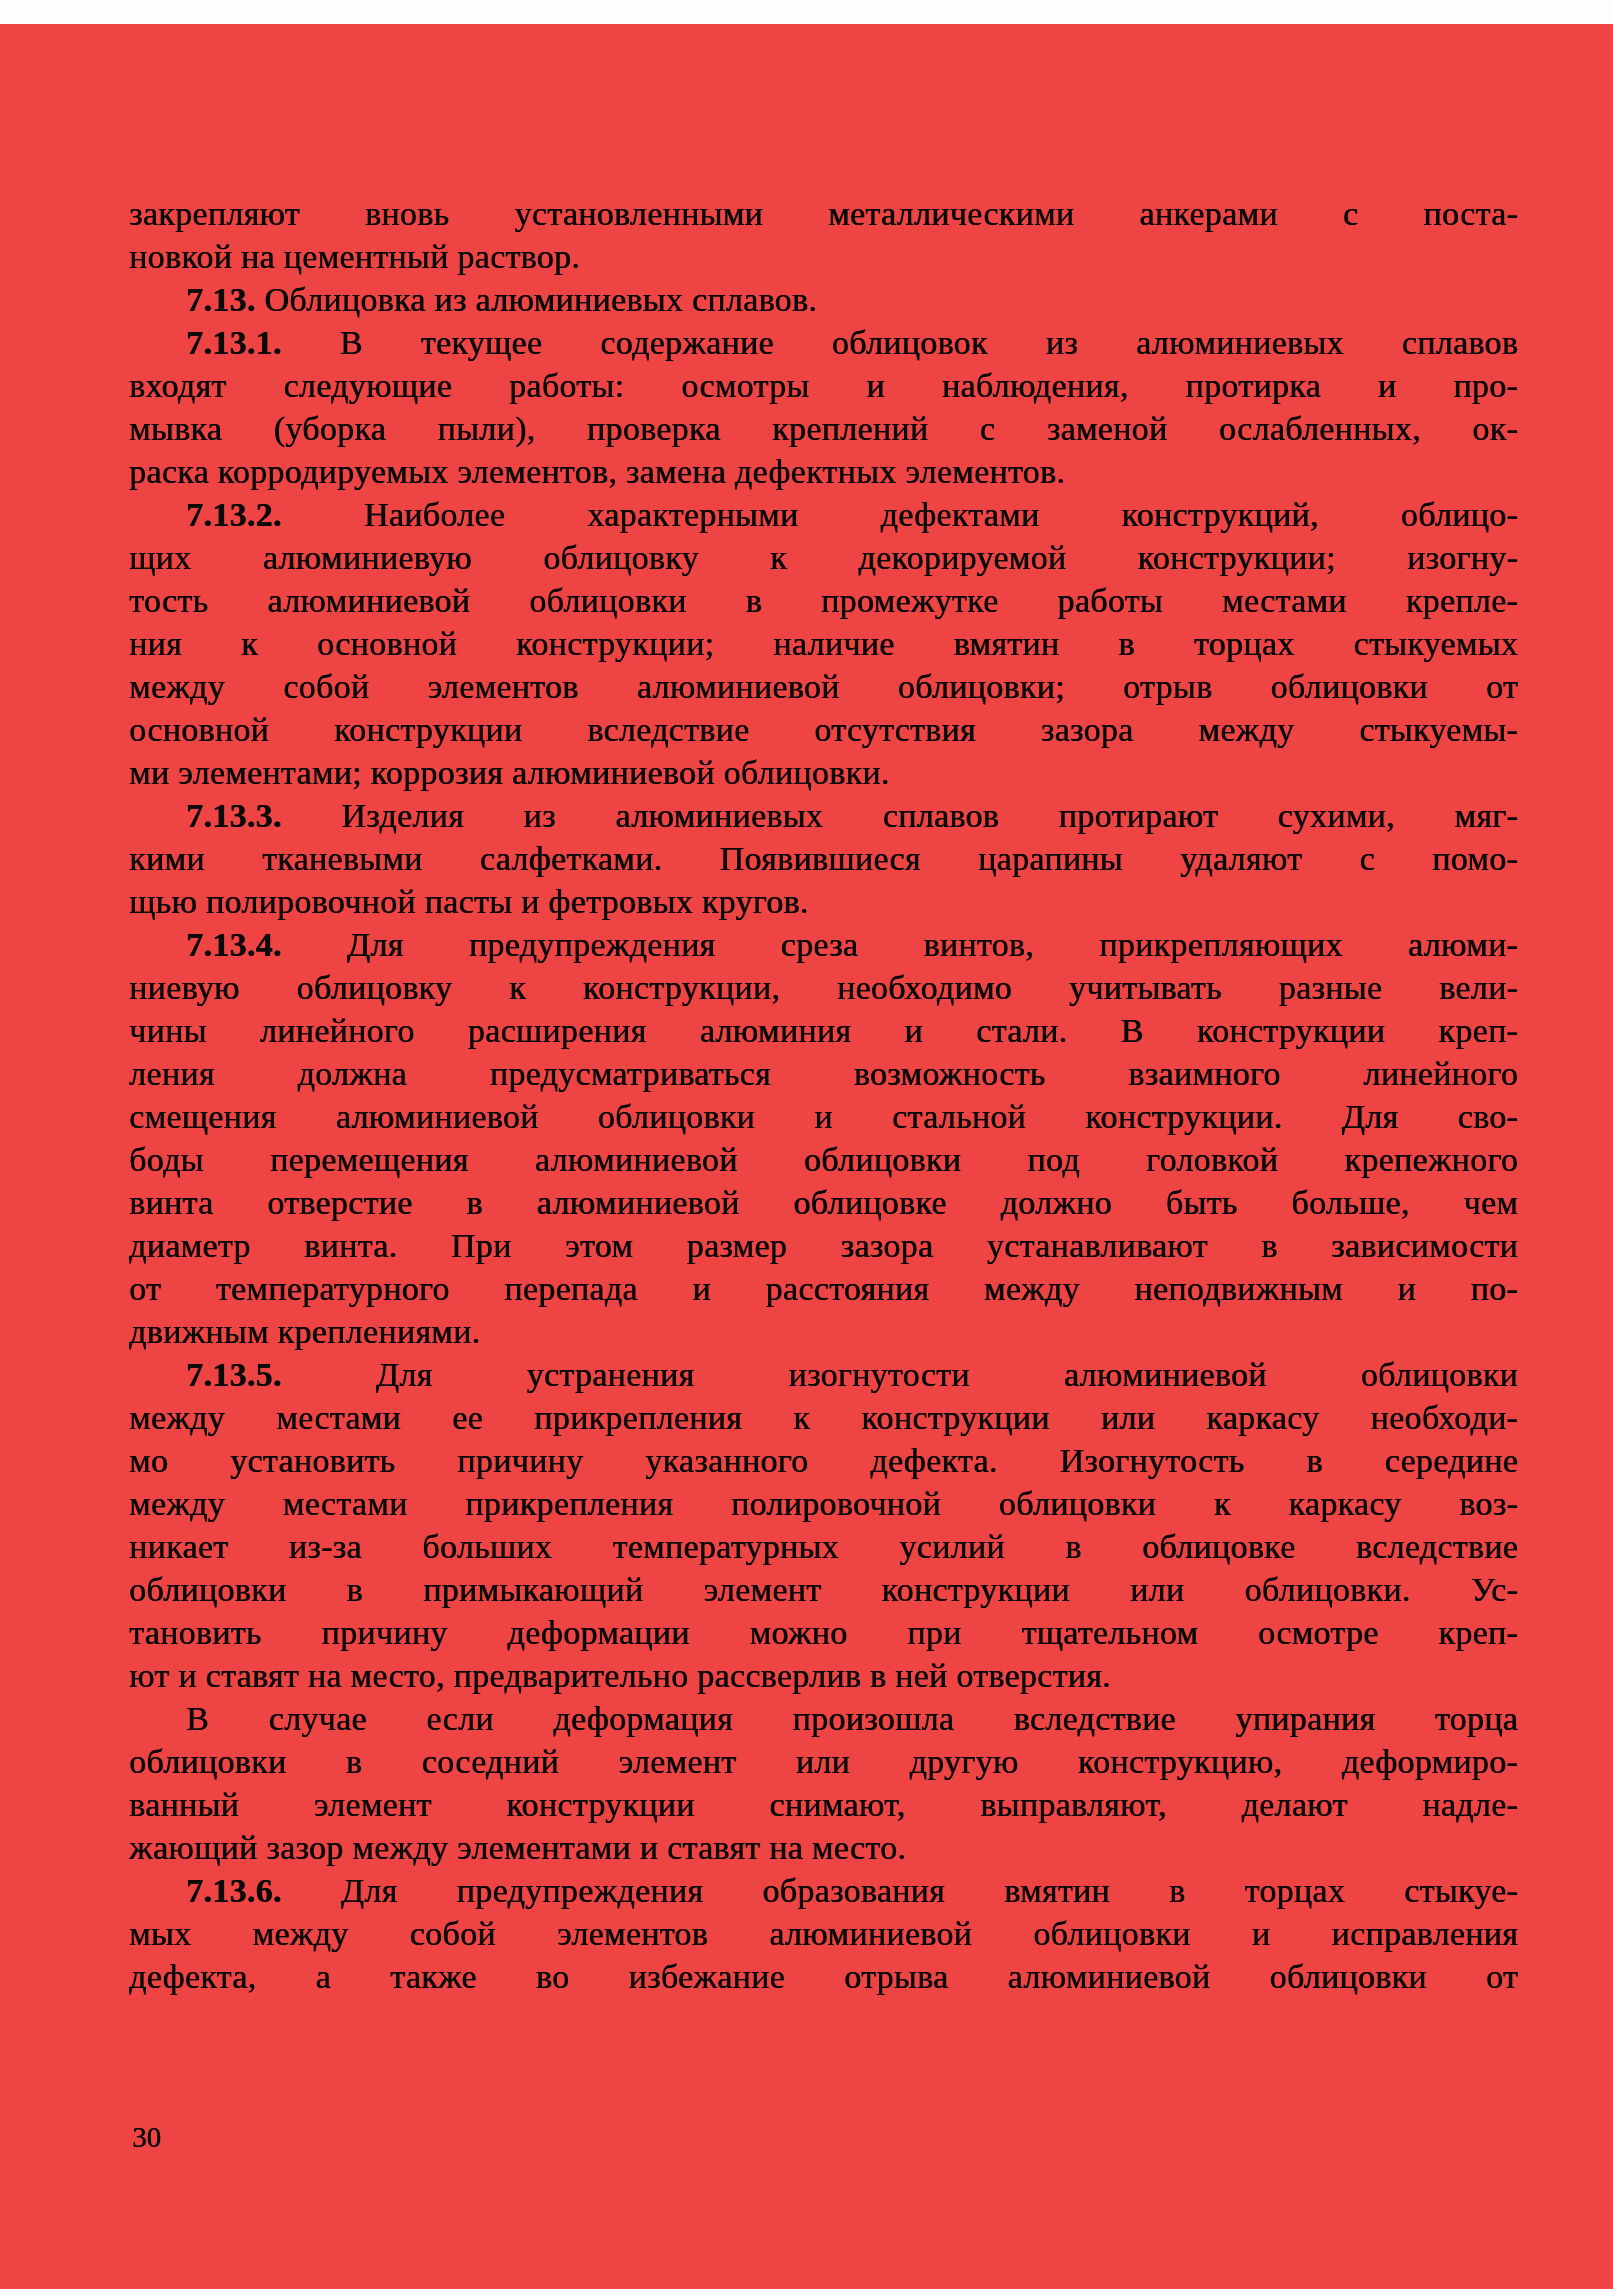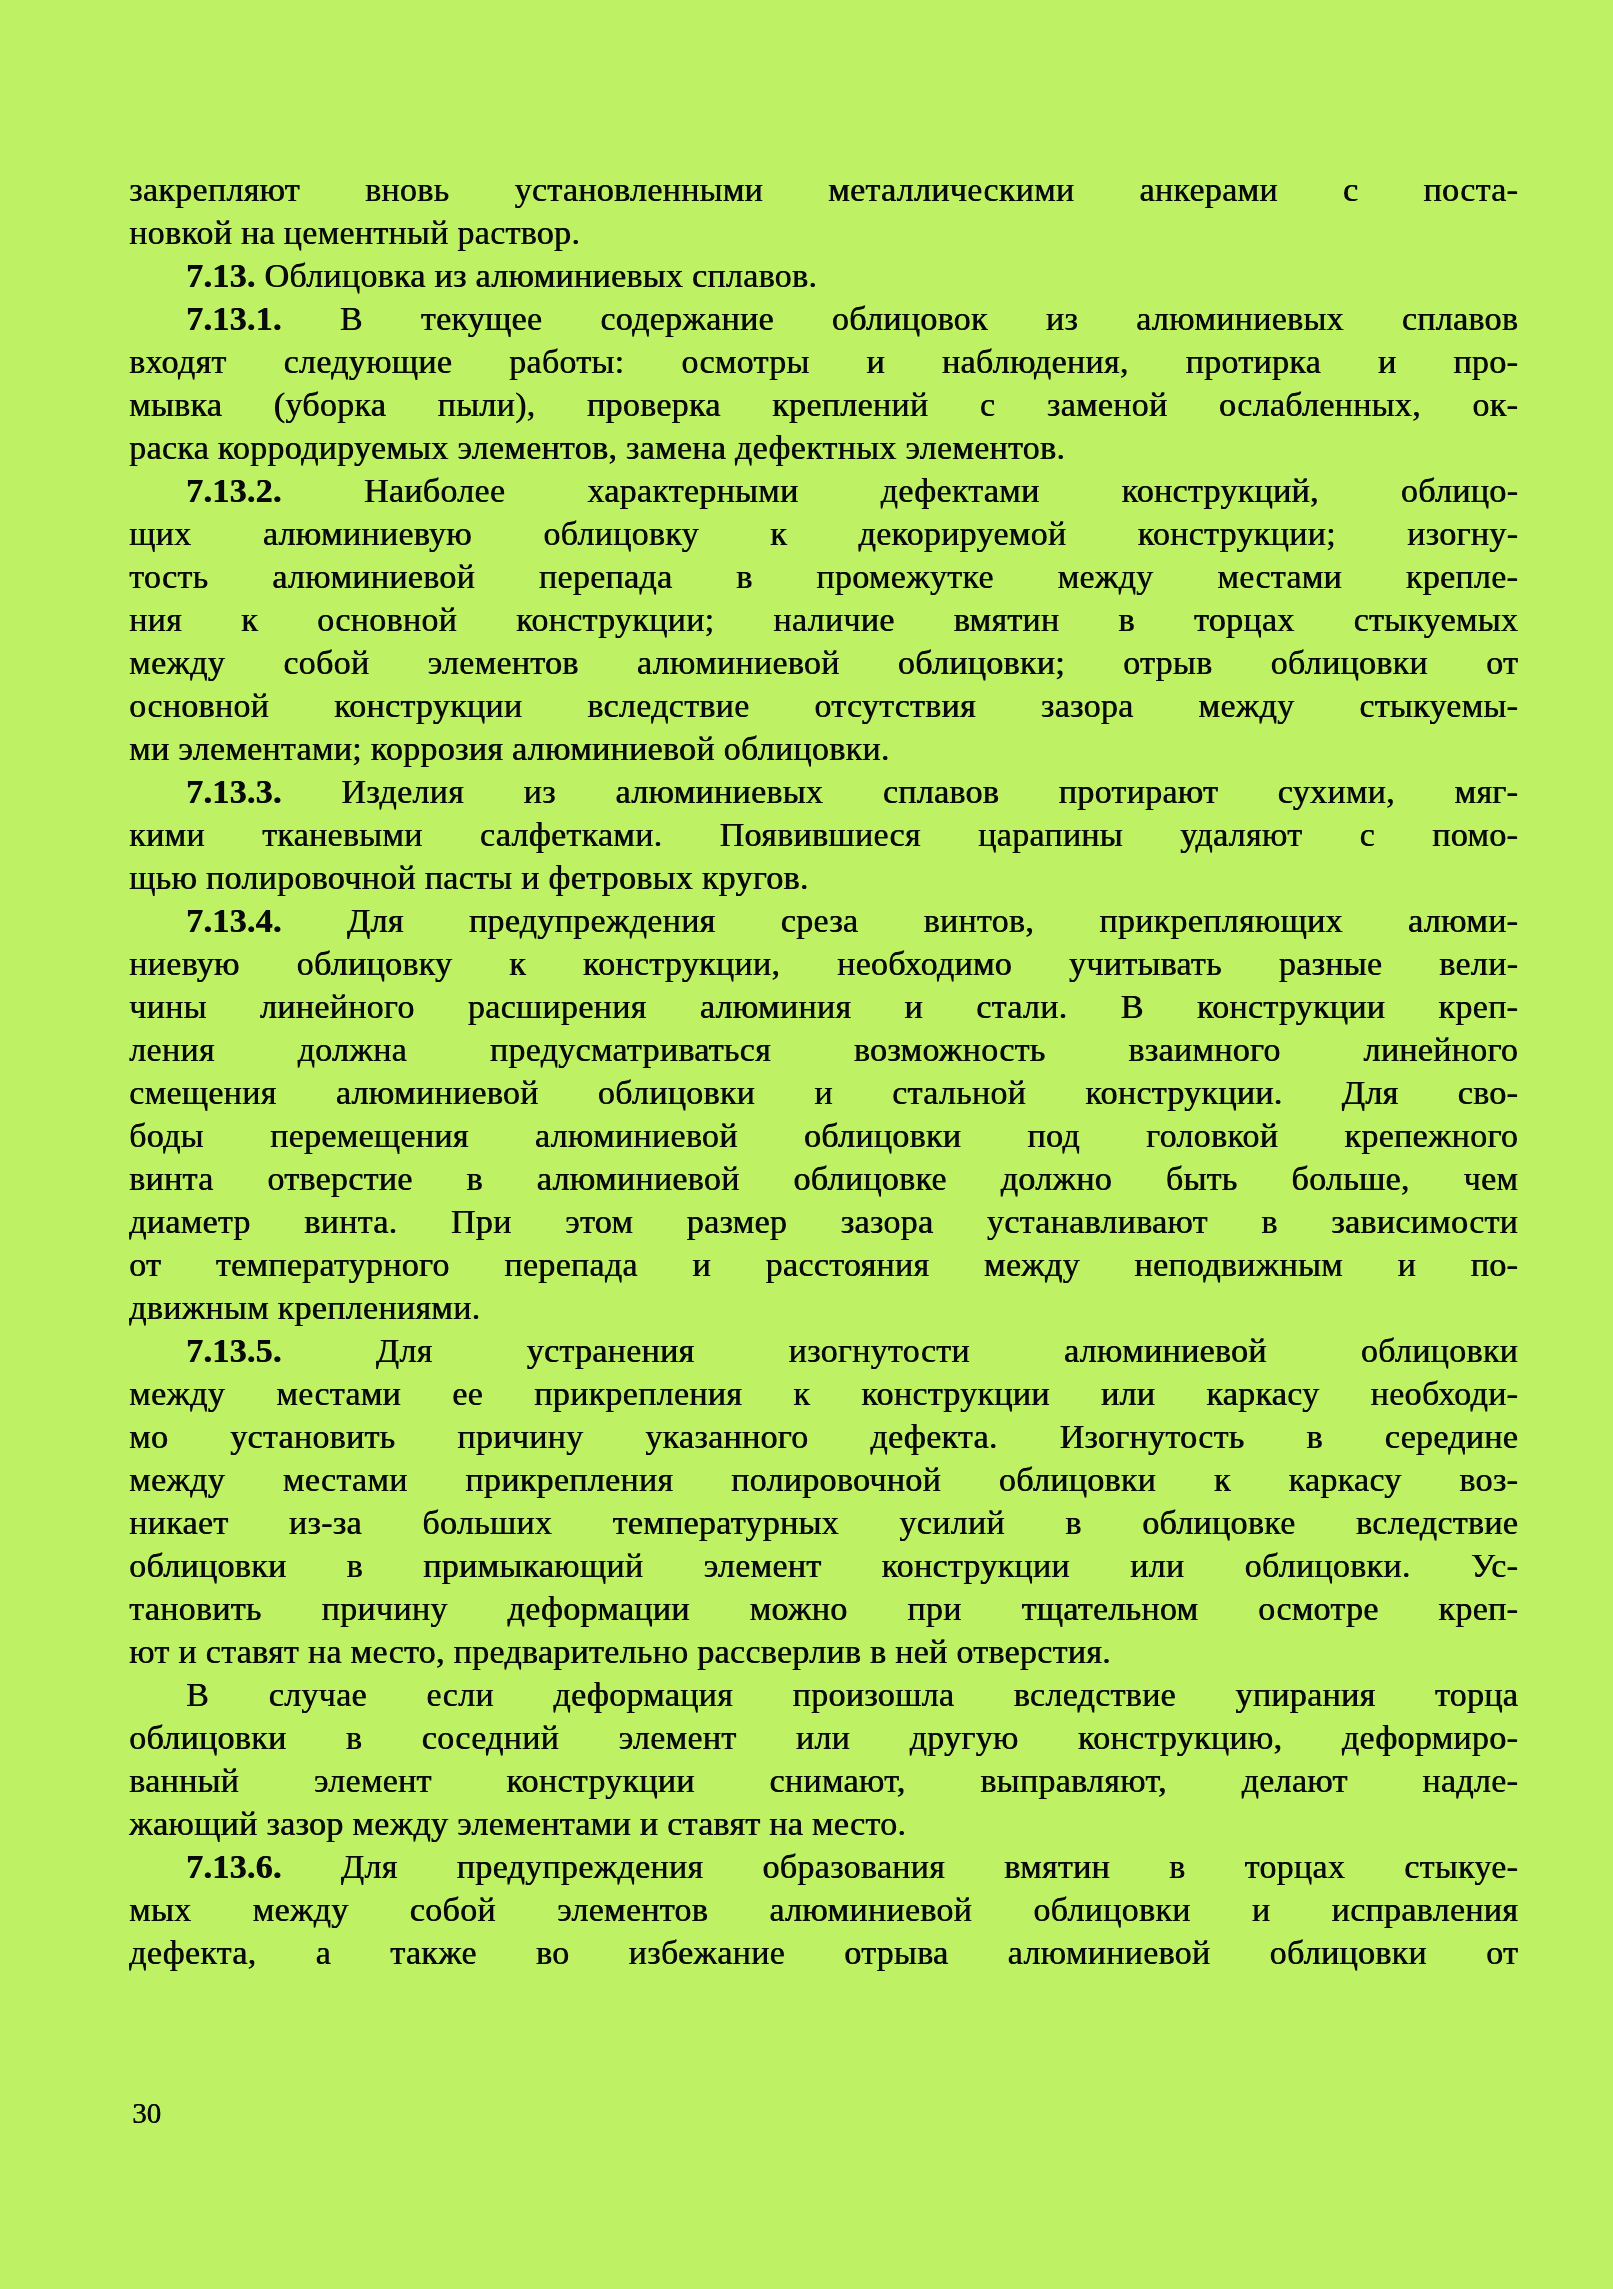--- a/index.html
+++ b/index.html
@@ -5,21 +5,22 @@
   html, body { margin: 0; padding: 0; }
   body {
     width: 1613px; height: 2290px;
     background: #fdfdfc;
     position: relative;
     font-family: "Liberation Serif", "DejaVu Serif", serif;
     color: #0a0a0a;
   }
   .page {
     position: absolute; inset: 0;
-    background: #bef264;
+    background: #ef4444;
+    margin-top: 24px;
   }
   .text-block {
     position: absolute;
     left: 129px; right: 95px; top: 168px;
   }
   .line {
     font-size: 34px;
     line-height: 43px;
     letter-spacing: 0.3px;
     text-align: justify;
@@ -53,21 +54,21 @@
       </div>
       <div class="para">
         <div class="line first"><span class="section-num">7.13.1.</span> В текущее содержание облицовок из алюминиевых сплавов</div>
         <div class="line">входят следующие работы: осмотры и наблюдения, протирка и про-</div>
         <div class="line">мывка (уборка пыли), проверка креплений с заменой ослабленных, ок-</div>
         <div class="line last">раска корродируемых элементов, замена дефектных элементов.</div>
       </div>
       <div class="para">
         <div class="line first"><span class="section-num">7.13.2.</span> Наиболее характерными дефектами конструкций, облицо-</div>
         <div class="line">щих алюминиевую облицовку к декорируемой конструкции; изогну-</div>
-        <div class="line">тость алюминиевой перепада в промежутке между местами крепле-</div>
+        <div class="line">тость алюминиевой облицовки в промежутке работы местами крепле-</div>
         <div class="line">ния к основной конструкции; наличие вмятин в торцах стыкуемых</div>
         <div class="line">между собой элементов алюминиевой облицовки; отрыв облицовки от</div>
         <div class="line">основной конструкции вследствие отсутствия зазора между стыкуемы-</div>
         <div class="line last">ми элементами; коррозия алюминиевой облицовки.</div>
       </div>
       <div class="para">
         <div class="line first"><span class="section-num">7.13.3.</span> Изделия из алюминиевых сплавов протирают сухими, мяг-</div>
         <div class="line">кими тканевыми салфетками. Появившиеся царапины удаляют с помо-</div>
         <div class="line last">щью полировочной пасты и фетровых кругов.</div>
       </div>

